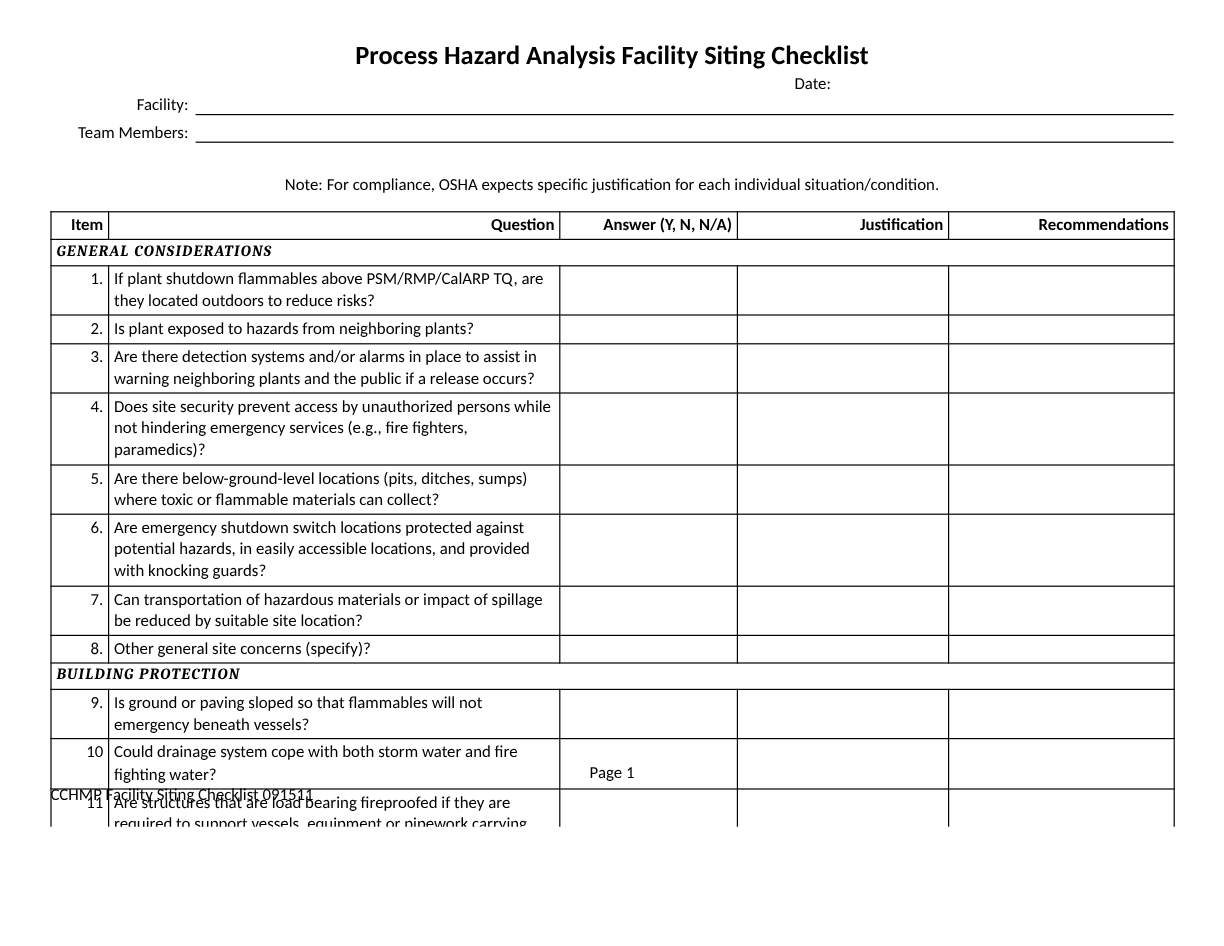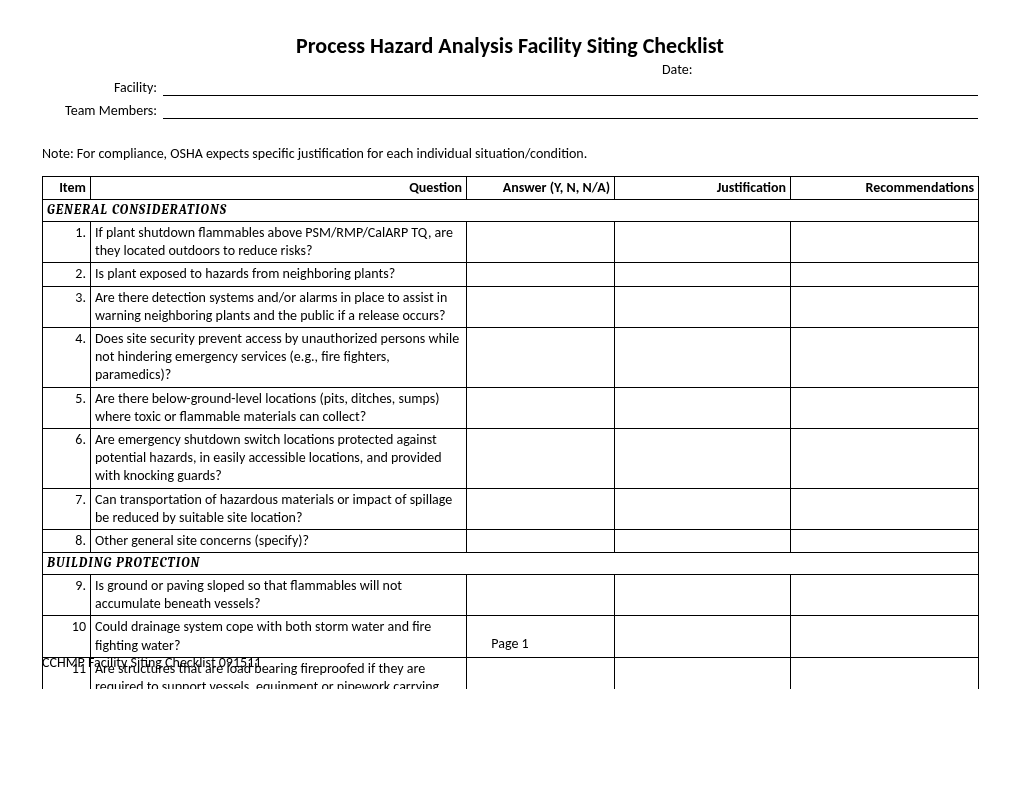--- a/index.html
+++ b/index.html
@@ -45,20 +45,21 @@
   .date-label {
     position: absolute;
     left: 620px;
     top: -18px;
     font-size: 14px;
   }
   .note {
     margin-top: 26px;
     margin-bottom: 14px;
     font-size: 14px;
+    text-align: center;
   }
   table.checklist {
     border-collapse: collapse;
     width: 100%;
     table-layout: fixed;
     font-size: 14px;
   }
   table.checklist th, table.checklist td {
     border: 1px solid #000;
     padding: 2px 4px;
@@ -197,21 +198,21 @@
           <td>Other general site concerns (specify)?</td>
           <td></td>
           <td></td>
           <td></td>
         </tr>
         <tr>
           <td colspan="5" class="section-head"><span class="sc">BUILDING PROTECTION</span></td>
         </tr>
         <tr>
           <td class="item-num">9.</td>
-          <td>Is ground or paving sloped so that flammables will not accumulate beneath vessels?</td>
+          <td>Is ground or paving sloped so that flammables will not emergency beneath vessels?</td>
           <td></td>
           <td></td>
           <td></td>
         </tr>
         <tr>
           <td class="item-num">10</td>
           <td>Could drainage system cope with both storm water and fire fighting water?</td>
           <td></td>
           <td></td>
           <td></td>

